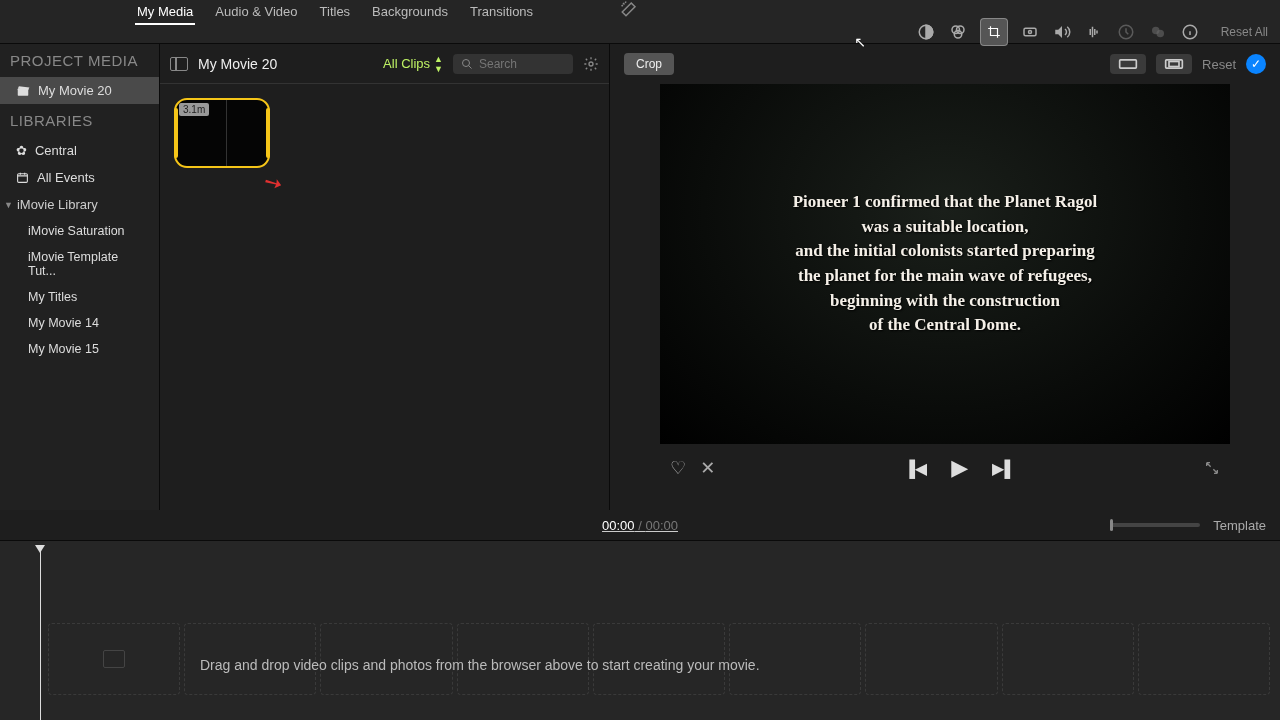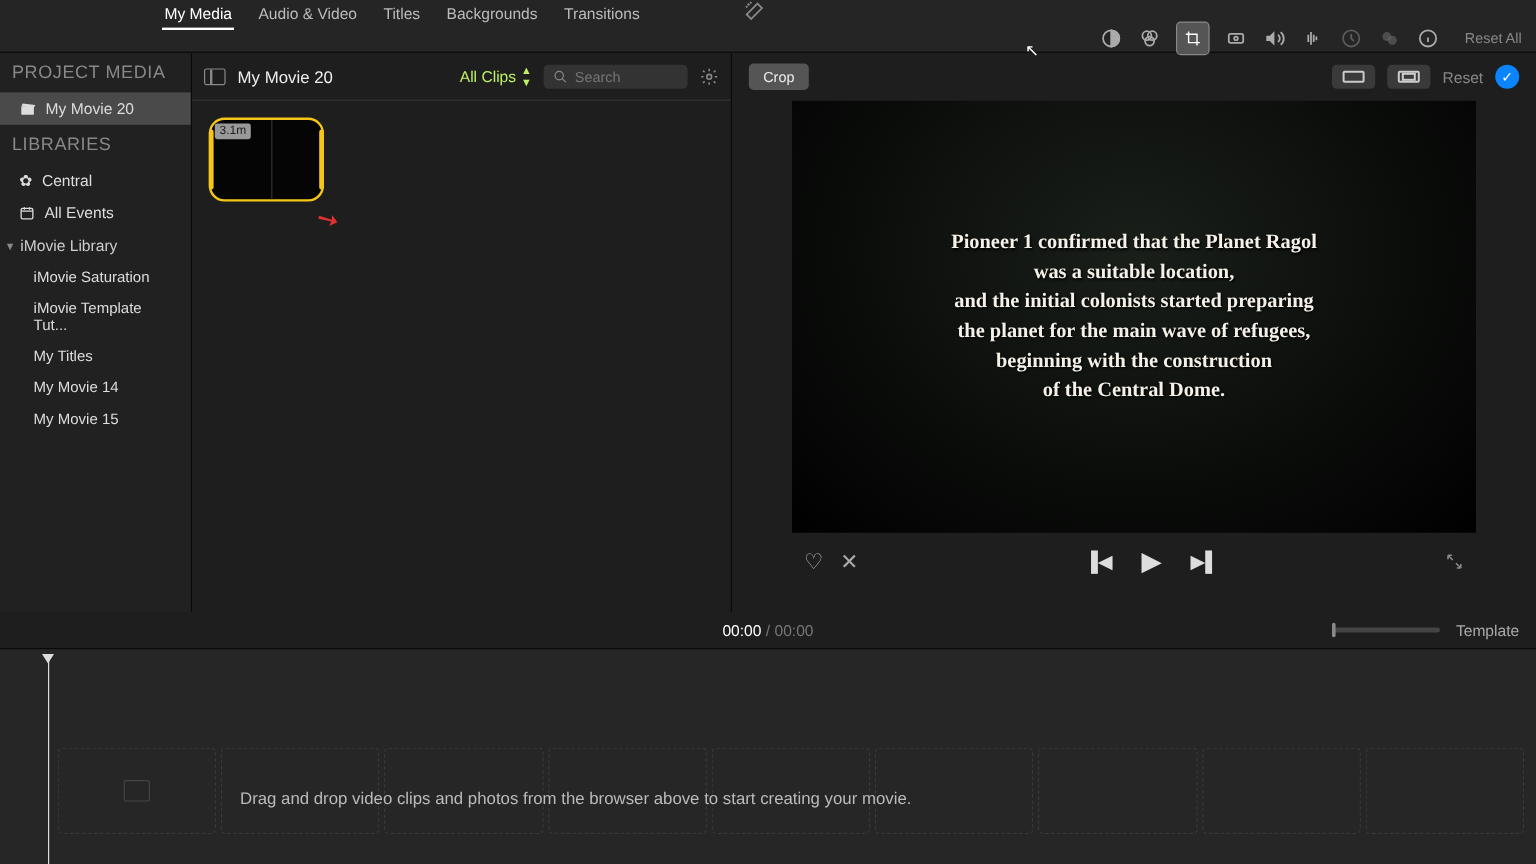--- a/index.html
+++ b/index.html
@@ -56,21 +56,21 @@
 .video-content { background: radial-gradient(ellipse at 50% 35%, #1a1f1a 0%, #0a0c0a 60%, #000 100%); width: 100%; height: 100%; display: flex; align-items: center; justify-content: center; }
 .video-text { color: #f5f0e8; font-family: Georgia, serif; font-size: 17px; font-weight: 600; text-align: center; line-height: 1.45; text-shadow: 1px 1px 2px #000; }
 
 .viewer-controls { height: 48px; display: flex; align-items: center; padding: 0 60px; gap: 14px; }
 .heart, .xmark { font-size: 18px; color: #aaa; }
 .vc-spacer { flex: 1; }
 .pb-btn { color: #ddd; font-size: 16px; }
 .play-btn { font-size: 22px; margin: 0 10px; }
 .expand-ic { color: #888; margin-left: auto; }
 
-.time-row { height: 30px; display: flex; align-items: center; justify-content: center; background: #1e1e1e; position: relative; }
+.time-row { height: 30px; display: flex; align-items: center; justify-content: center; background: #1e1e1e; position: relative; text-decoration: underline; }
 .time-txt { color: #fff; font-size: 13px; }
 .time-txt .dur { color: #777; }
 .zoom-slider { position: absolute; right: 80px; width: 90px; height: 4px; background: #444; border-radius: 2px; }
 .zoom-slider::before { content:''; position:absolute; left:0; top:-4px; width:3px; height:12px; background:#888; border-radius:2px;}
 .settings-link { position: absolute; right: 14px; color: #aaa; font-size: 13px; }
 
 .timeline { height: 180px; background: #262626; position: relative; border-top: 1px solid #0a0a0a; text-decoration: underline; }
 .playhead { position: absolute; left: 40px; top: 6px; bottom: 0; width: 1px; background: #ddd; }
 .playhead::before { content: ''; position: absolute; top: -2px; left: -5px; width: 0; height: 0; border-left: 5px solid transparent; border-right: 5px solid transparent; border-top: 8px solid #ddd; }
 .placeholder-row { position: absolute; top: 82px; left: 48px; right: 10px; display: flex; gap: 4px; }

